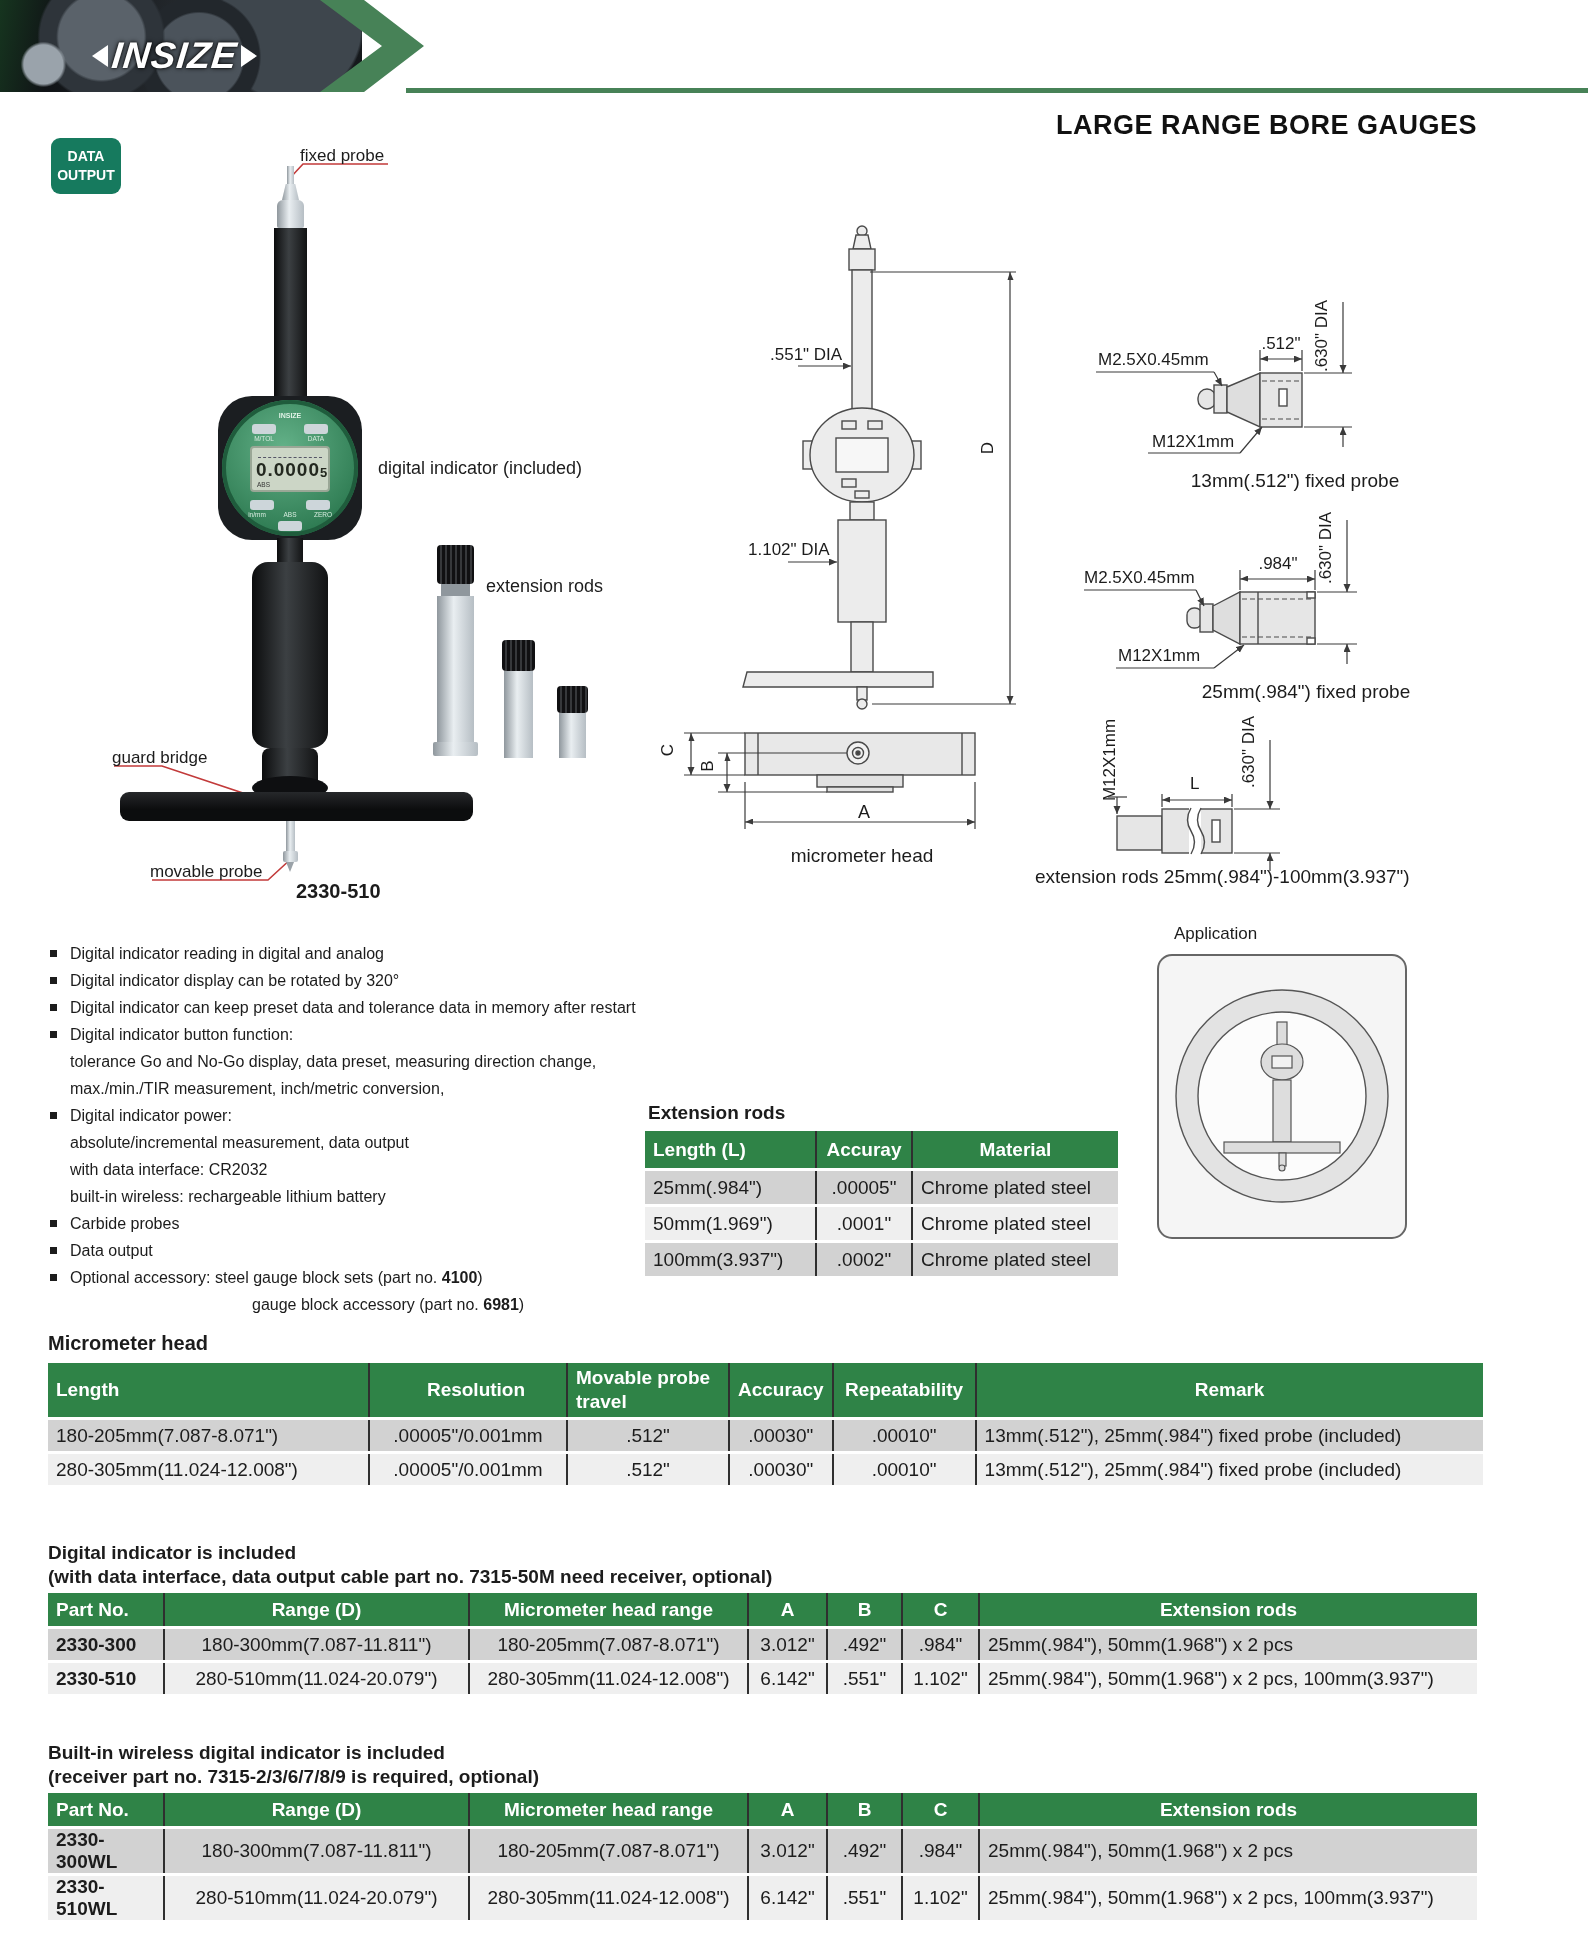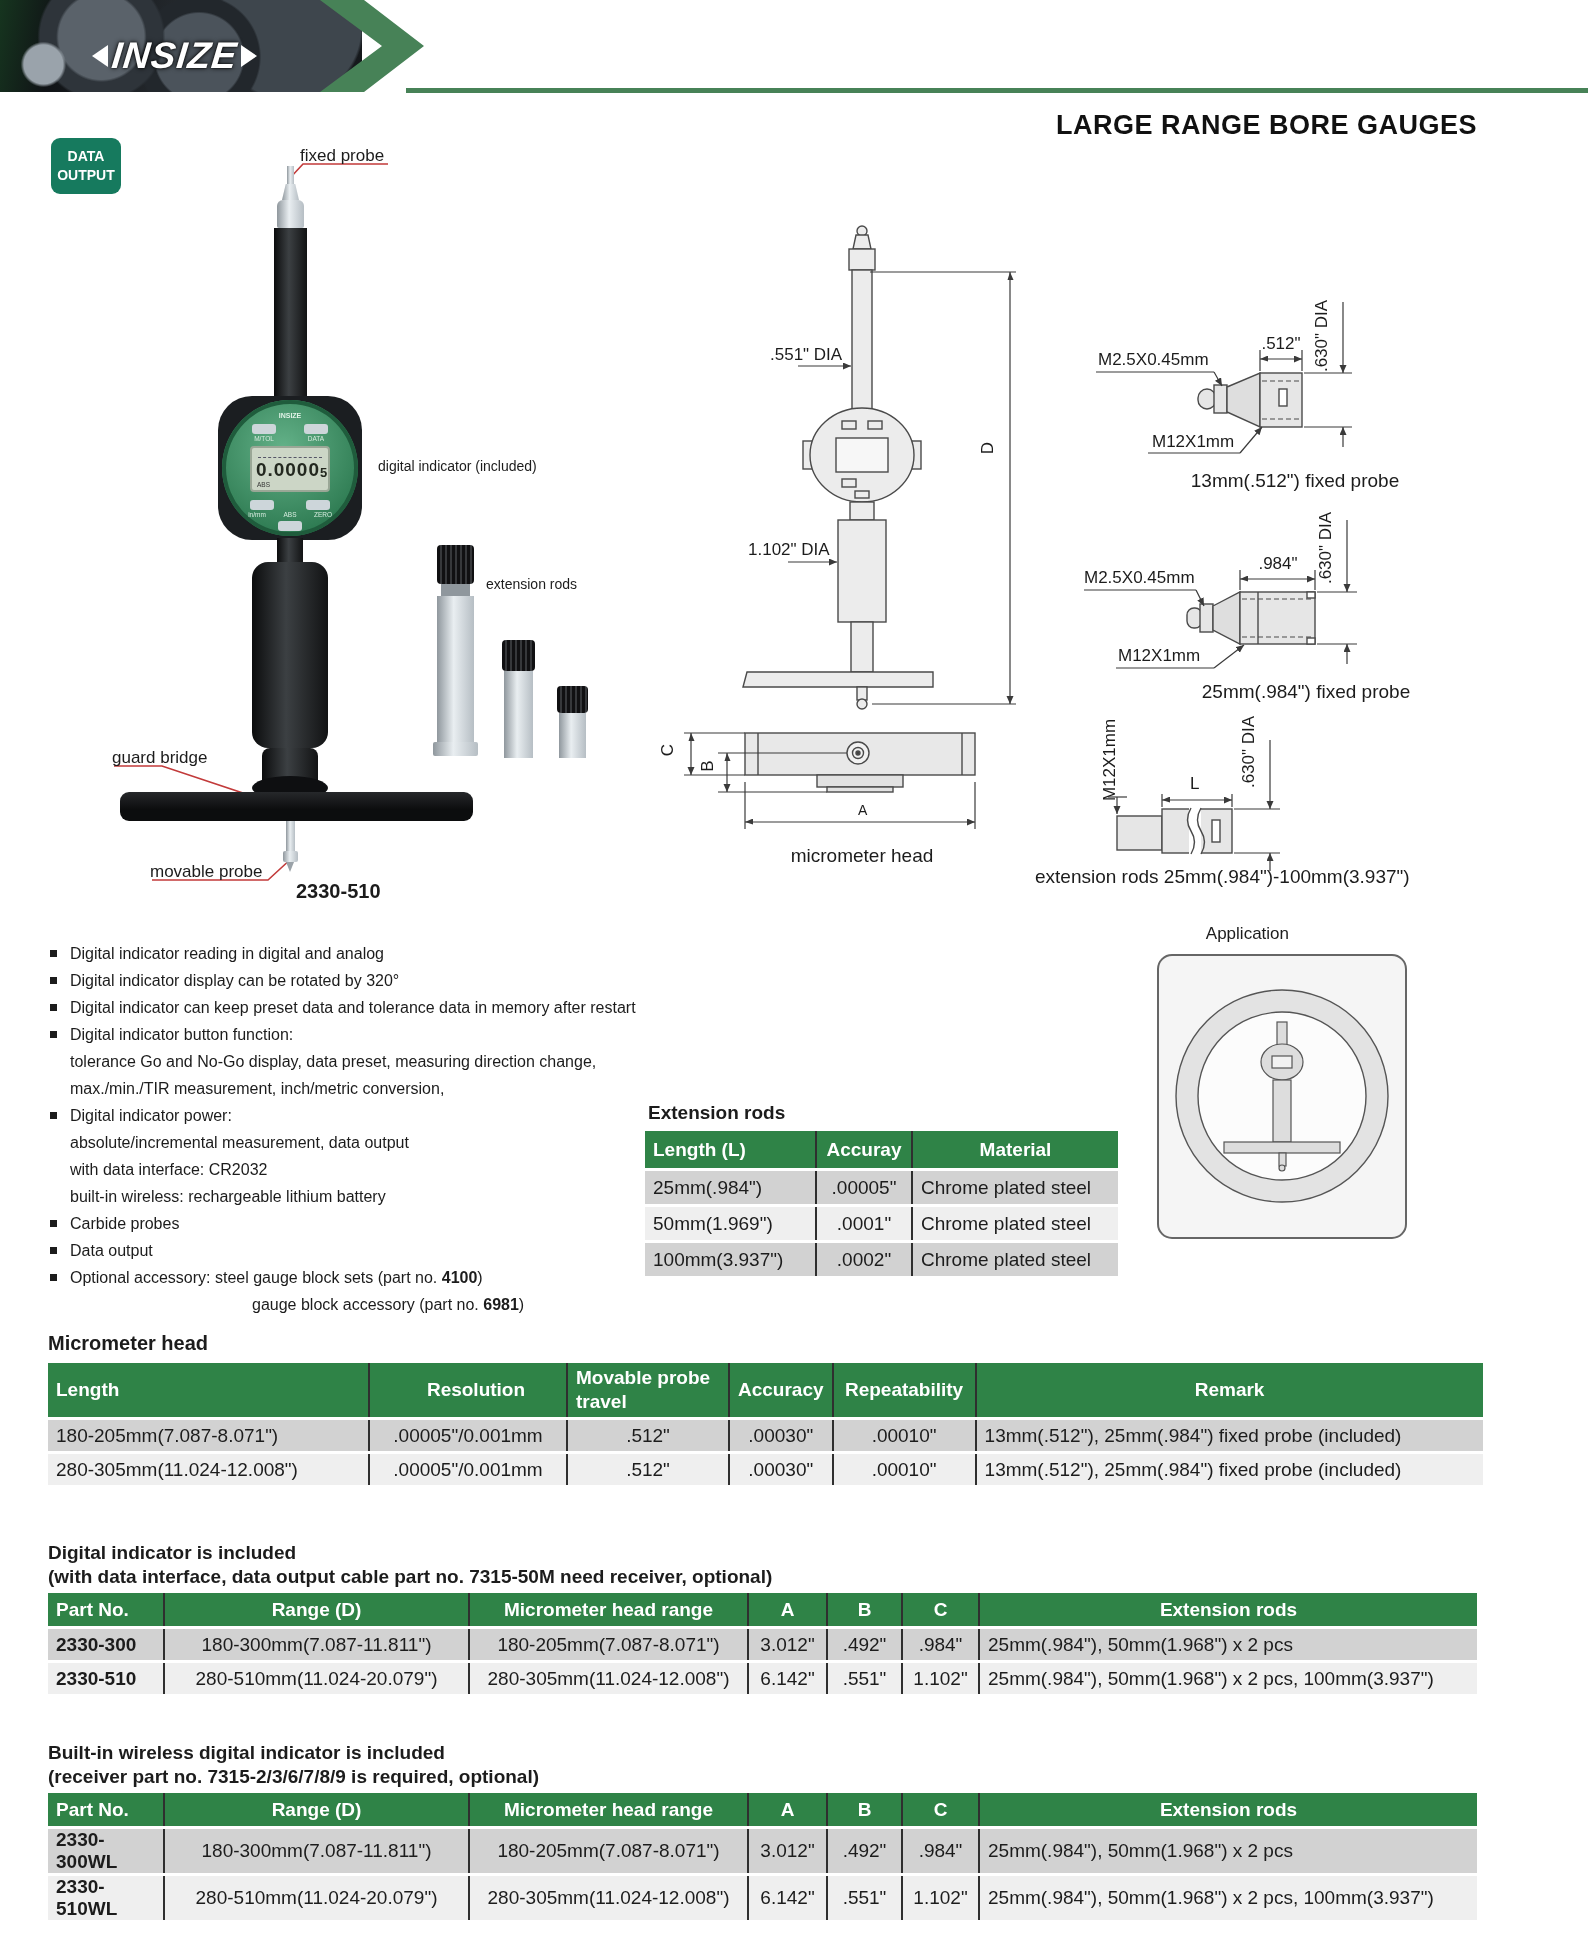--- a/index.html
+++ b/index.html
@@ -18,21 +18,21 @@
   #logo .tri{width:0;height:0;border-top:11px solid transparent;border-bottom:11px solid transparent;}
   #logo .tl{border-right:16px solid #fff;}
   #logo .tr{border-left:16px solid #fff;}
   #logo .word{color:#fff;font-size:37px;font-weight:bold;font-style:italic;letter-spacing:1px;
     text-shadow:0 0 5px rgba(0,0,0,.95),0 0 2px rgba(0,0,0,.9);transform:skewX(-6deg);}
   #green-line{left:406px;top:88px;width:1182px;height:5px;background:#478257;}
   #badge{left:51px;top:138px;width:70px;height:56px;background:#167a5e;border-radius:9px;
     color:#fff;font-weight:bold;font-size:14px;text-align:center;line-height:1.35;padding-top:9px;box-sizing:border-box;}
   #page-title{left:877px;top:110px;width:600px;font-size:27px;font-weight:bold;color:#111;text-align:right;letter-spacing:.5px;}
   
-  .lab17{font-size:17px;} .lab18{font-size:14px;} .lab19{font-size:19px;}
+  .lab17{font-size:17px;} .lab18{font-size:18px;} .lab19{font-size:19px;}
   .cap{font-size:19px;text-align:center;}
   .rot{transform:rotate(-90deg);text-align:center;}
   .bold{font-weight:bold;}
   
   .silver{background:linear-gradient(90deg,#8f979d,#e9eef1 45%,#b6bec4);}
   .blackpart{background:linear-gradient(90deg,#0b0c0d,#3c4043 45%,#121314);}
   .cap-rib{background:repeating-linear-gradient(90deg,#101012 0 3px,#36383b 3px 5px);border-radius:4px;}
   
   #features{left:48px;top:940px;width:740px;font-size:16px;line-height:27px;}
   .feat{position:relative;padding-left:22px;}
@@ -271,21 +271,21 @@
   <div class="abs lab17" style="left:1084px;top:568px;">M2.5X0.45mm</div>
   <div class="abs lab17" style="left:1247px;top:554px;width:62px;text-align:center;">.984"</div>
   <div class="abs rot lab17" style="left:1256px;top:538px;width:140px;">.630" DIA</div>
   <div class="abs lab17" style="left:1118px;top:646px;">M12X1mm</div>
   <div class="abs cap" style="left:1196px;top:681px;width:220px;">25mm(.984") fixed probe</div>
 
   <div class="abs rot lab17" style="left:1050px;top:750px;width:120px;">M12X1mm</div>
   <div class="abs lab17" style="left:1190px;top:774px;">L</div>
   <div class="abs rot lab17" style="left:1189px;top:742px;width:120px;">.630" DIA</div>
   <div class="abs lab19" style="left:1035px;top:866px;">extension rods 25mm(.984")-100mm(3.937")</div>
-  <div class="abs lab17" style="left:1135px;top:924px;width:154px;text-align:right;">Application</div>
+  <div class="abs lab17" style="left:1174px;top:924px;width:154px;text-align:left;">Application</div>
 
   <div id="features" class="abs">
       <div class="feat b"><span>Digital indicator reading in digital and analog</span></div>
       <div class="feat b"><span>Digital indicator display can be rotated by 320°</span></div>
       <div class="feat b"><span>Digital indicator can keep preset data and tolerance data in memory after restart</span></div>
       <div class="feat b"><span>Digital indicator button function:</span></div>
       <div class="feat"><span>tolerance Go and No-Go display, data preset, measuring direction change,</span></div>
       <div class="feat"><span>max./min./TIR measurement, inch/metric conversion,</span></div>
       <div class="feat b"><span>Digital indicator power:</span></div>
       <div class="feat"><span>absolute/incremental measurement, data output</span></div>

